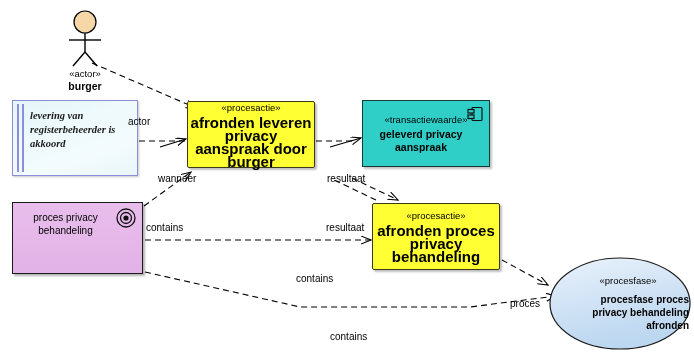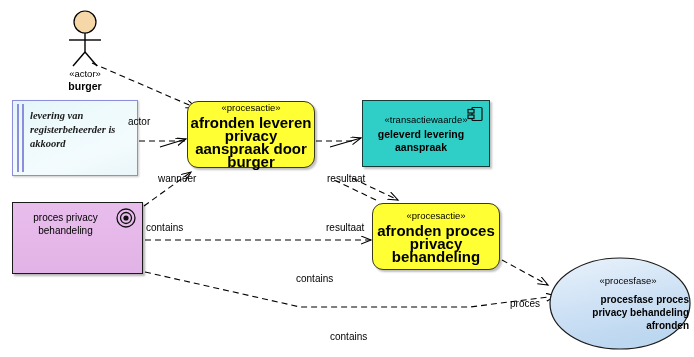--- a/index.html
+++ b/index.html
@@ -81,21 +81,21 @@
     line-height: 14px;
     color: #1a1a1a;
     font-family: "Liberation Serif", serif;
   }
 
   
   .yellow-box {
     position: absolute;
     background: #ffff33;
     border: 1.3px solid #3a3a1a;
-    border-radius: 11px;
+    border-radius: 2px;
     box-sizing: border-box;
     box-shadow: 2px 2px 2px rgba(0,0,0,0.25);
     display: flex;
     flex-direction: column;
     align-items: center;
     justify-content: center;
     text-align: center;
     color: #000;
   }
   .yellow-box .stereo {
@@ -270,21 +270,21 @@
     <div class="note-text">levering van registerbeheerder is akkoord</div>
   </div>
 
   <div class="yellow-box" id="proc1">
     <div class="stereo">«procesactie»</div>
     <div class="title">afronden leveren privacy aanspraak door burger</div>
   </div>
 
   <div class="teal-box">
     <div class="stereo">«transactiewaarde»</div>
-    <div class="title">geleverd levering aanspraak</div>
+    <div class="title">geleverd privacy aanspraak</div>
     <svg class="component-icon" viewBox="0 0 17 16">
       <rect x="5" y="1.5" width="10" height="13" fill="none" stroke="#111" stroke-width="1.2" rx="1"></rect>
       <rect x="1" y="3.5" width="6" height="3.5" fill="#2fcfc8" stroke="#111" stroke-width="1.2"></rect>
       <rect x="1" y="9" width="6" height="3.5" fill="#2fcfc8" stroke="#111" stroke-width="1.2"></rect>
     </svg>
   </div>
 
   <div class="pink-box">
     <div class="title">proces privacy behandeling</div>
     <svg class="bullseye-icon" viewBox="0 0 20 20">

